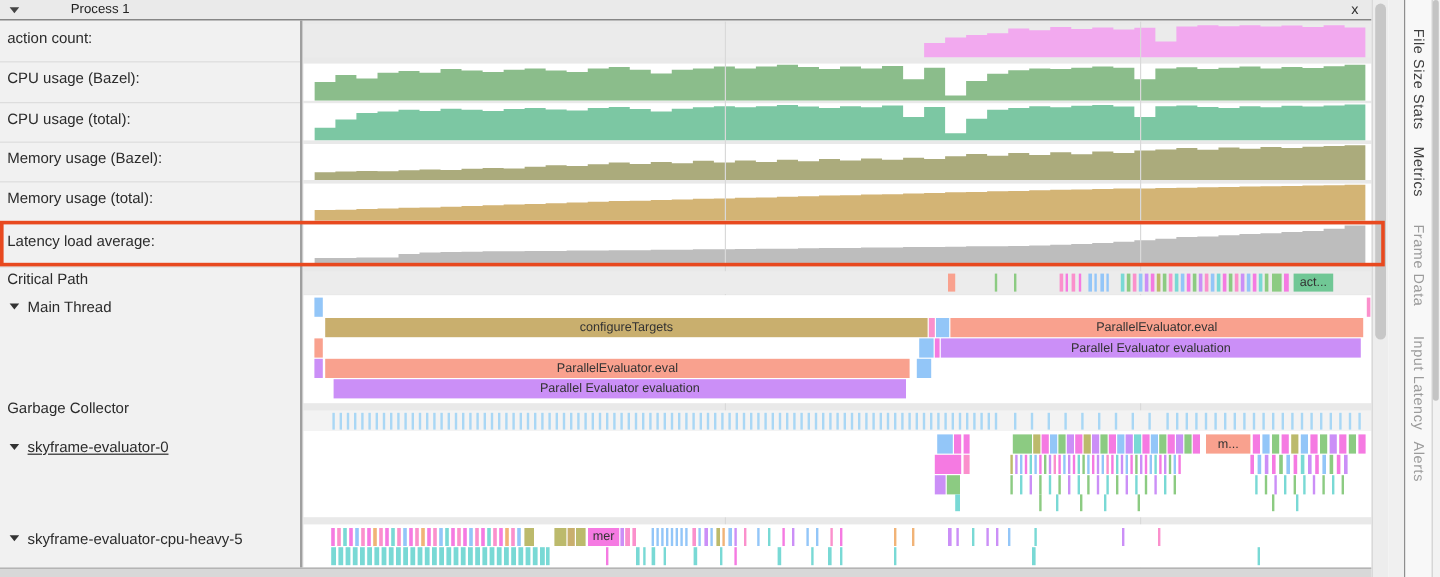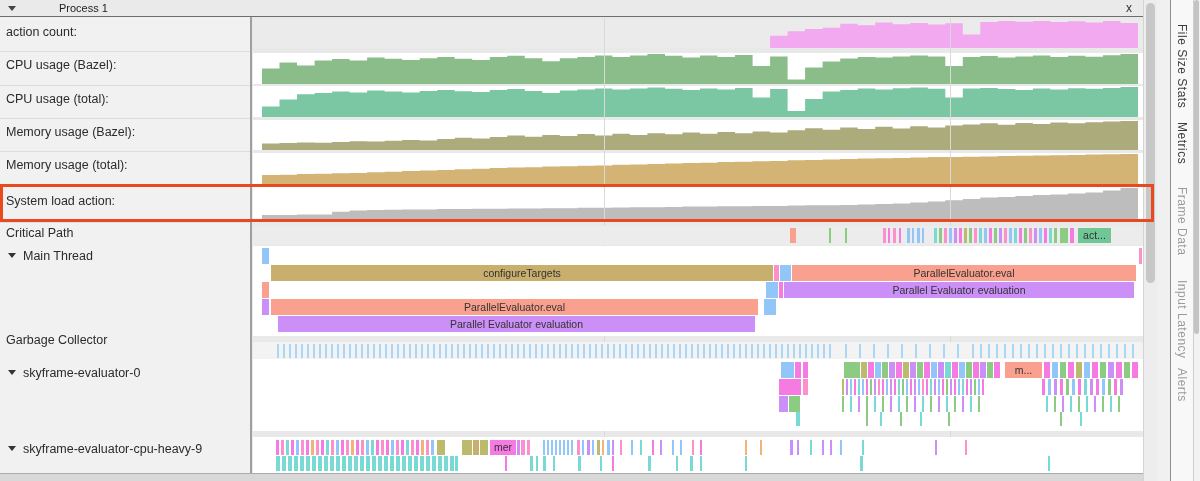--- a/index.html
+++ b/index.html
@@ -521,26 +521,26 @@
       <div class="sep" style="top: 68px;"></div>
       <div class="sep" style="top: 101px;"></div>
       <div class="sep" style="top: 134px;"></div>
       <div class="sep" style="top: 168px;"></div>
       <div class="sep" style="top: 205px;"></div>
       <div class="label-item" style="top: 8px; left: 6px;"><span>action count:</span></div>
       <div class="label-item" style="top: 41px; left: 6px;"><span>CPU usage (Bazel):</span></div>
       <div class="label-item" style="top: 75px; left: 6px;"><span>CPU usage (total):</span></div>
       <div class="label-item" style="top: 108px; left: 6px;"><span>Memory usage (Bazel):</span></div>
       <div class="label-item" style="top: 141px; left: 6px;"><span>Memory usage (total):</span></div>
-      <div class="label-item" style="top: 177px; left: 6px;"><span>System load action:</span></div>
+      <div class="label-item" style="top: 177px; left: 6px;"><span>Latency load average:</span></div>
       <div class="label-item" style="top: 209px; left: 6px;"><span>Critical Path</span></div>
       <div class="label-item" style="top: 232px; left: 8px;"><span class="tri"></span><span>Main Thread</span></div>
       <div class="label-item" style="top: 316px; left: 6px;"><span>Garbage Collector</span></div>
-      <div class="label-item" style="top: 349px; left: 8px;"><span class="tri"></span><span>skyframe-evaluator-0</span></div>
-      <div class="label-item" style="top: 425px; left: 8px;"><span class="tri"></span><span>skyframe-evaluator-cpu-heavy-9</span></div>
+      <div class="label-item" style="top: 349px; left: 8px; text-decoration: underline;"><span class="tri"></span><span>skyframe-evaluator-0</span></div>
+      <div class="label-item" style="top: 425px; left: 8px;"><span class="tri"></span><span>skyframe-evaluator-cpu-heavy-5</span></div>
     </div>
 
   <div class="header">
     <span class="tri"></span>
     <span class="htitle">Process 1</span>
     <span class="hclose">x</span>
   </div>
 
   <div class="hscroll"></div>
 

